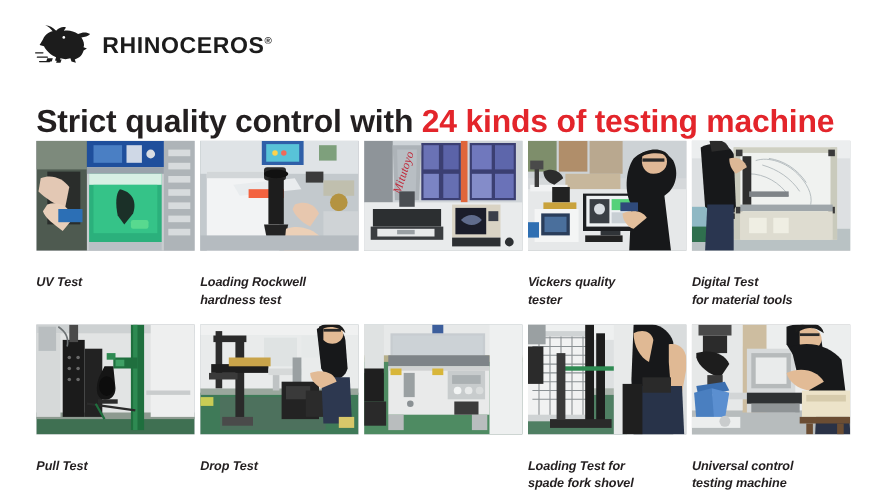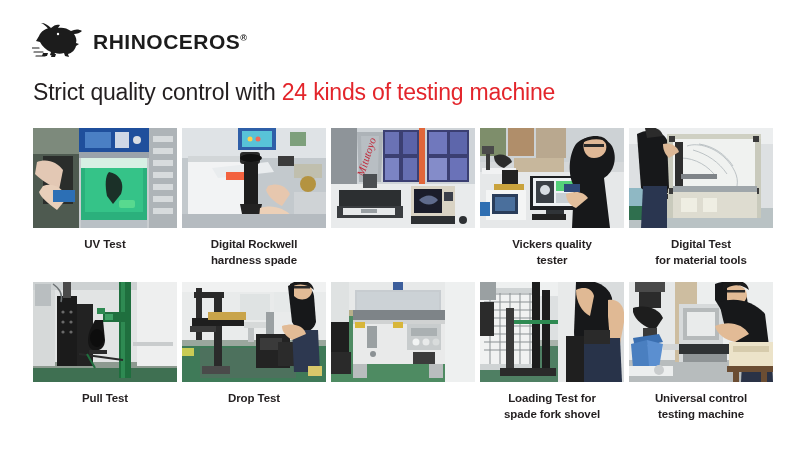--- a/index.html
+++ b/index.html
@@ -13,37 +13,38 @@
   .slide{position:relative;width:800px;height:449px;background:#fff;padding-left:23px;}
 
   
   .logo-wrap{position:absolute;left:32px;top:20px;width:210px;height:42px;display:flex;align-items:center;}
   .logo-mark{width:60px;height:38px;flex:0 0 auto;}
   .logo-text{font-family:"Liberation Sans", sans-serif;font-weight:bold;font-size:21px;letter-spacing:0.5px;color:#1c1c1c;line-height:1;margin-left:1px;position:relative;}
   .logo-text .reg{font-size:9px;vertical-align:super;font-weight:bold;}
 
   
   .title{
-    position:absolute;left:33px;top:64px;
-    font-size:23px;font-weight:normal;color:#231f20;
+    position:absolute;left:33px;top:76px;
+    font-size:29px;font-weight:bold;color:#231f20;
     letter-spacing:-0.2px;white-space:nowrap;
   }
   .title .hl{color:#e3252b;}
 
   
   .grid{position:absolute;left:33px;top:128px;width:740px;}
   .row{display:flex;gap:5px;}
   .row+.row{margin-top:14px;}
   .cell{width:144px;display:flex;flex-direction:column;}
   .photo{width:144px;height:100px;position:relative;overflow:hidden;background:#b9bdc0;}
   .photo svg{display:block;width:144px;height:100px;}
   .caption{
-    margin-top:9px;text-align:center;
+    margin-top:22px;text-align:left;
     font-size:11.5px;font-weight:bold;color:#231f20;line-height:1.35;
     letter-spacing:-0.1px;
+    font-style:italic;
   }
 </style>
 </head>
 <body>
 
 <div class="slide">
 
   <div class="logo-wrap">
     <span class="logo-mark">
       <svg viewBox="0 0 60 38" xmlns="http://www.w3.org/2000/svg">
@@ -129,22 +130,22 @@
             <path d="M86 58 C96 54, 104 58, 108 66 L100 78 C92 74, 86 68, 84 62 Z" fill="#e7c7ae"></path>
             <path d="M78 80 C90 76, 102 80, 110 88 L100 100 L76 100 Z" fill="#ecd0b7"></path>
             <rect x="96" y="28" width="16" height="10" fill="#3b3b3b"></rect>
             <rect x="112" y="36" width="28" height="14" fill="#c0bfae"></rect>
             <circle cx="126" cy="56" r="8" fill="#b49340"></circle>
             <rect x="112" y="64" width="32" height="36" fill="#cfd3d6"></rect>
             <rect x="0" y="86" width="144" height="14" fill="#b5bbc0"></rect>
           </svg>
         </div>
         <div class="caption">
-          <span>Digital Rockwell</span><br>
-          <span>hardness spade</span>
+          <span>Loading Rockwell</span><br>
+          <span>hardness test</span>
         </div>
       </div>
 
       <div class="cell">
         <div class="photo">
           <svg viewBox="0 0 144 100" preserveAspectRatio="none" xmlns="http://www.w3.org/2000/svg">
             <rect width="144" height="100" fill="#dfe2e4"></rect>
             <rect x="0" y="0" width="144" height="58" fill="#cfd4d8"></rect>
             <rect x="0" y="0" width="26" height="56" fill="#8e9499"></rect>
             <rect x="52" y="2" width="36" height="52" fill="#3b3f72"></rect>

